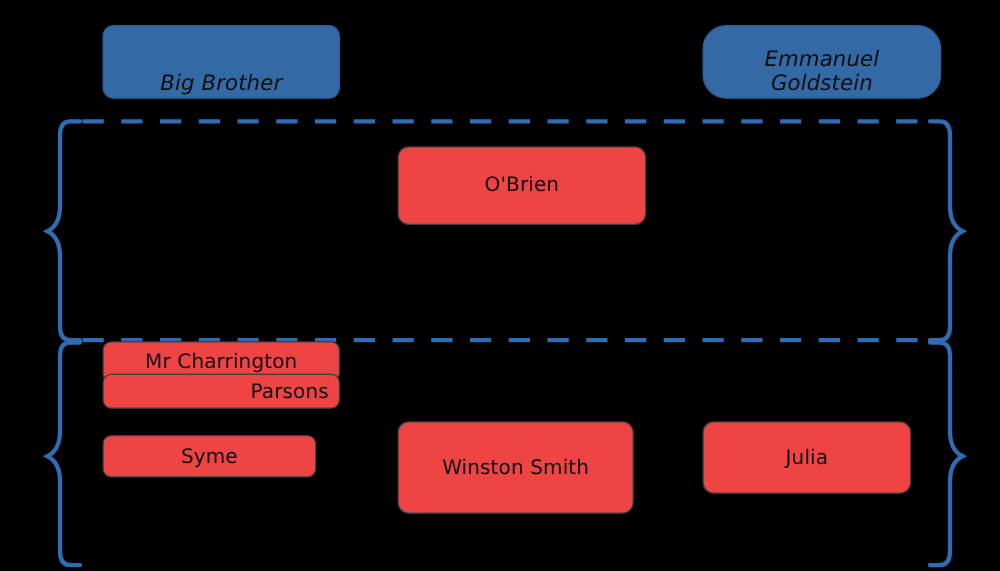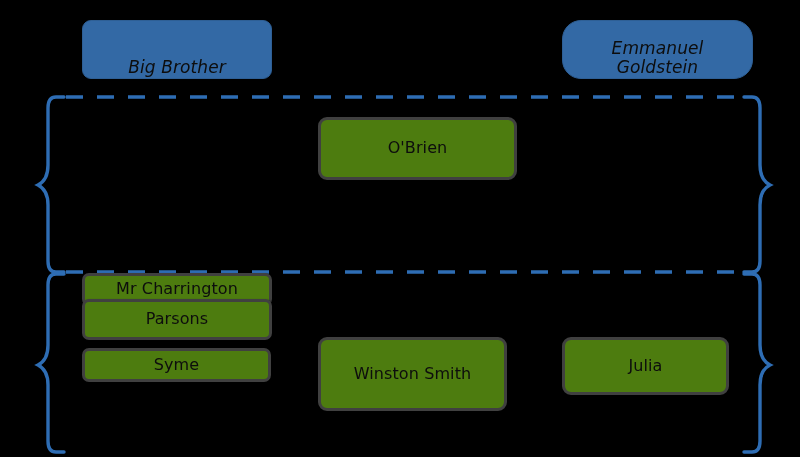--- a/index.html
+++ b/index.html
@@ -40,22 +40,22 @@
     box-shadow: 1px 1px 2px rgba(0,0,0,0.55);
   }
   .node.dark {
     background: #3369A5;
     border: 1px solid #2E5F95;
     font-style: italic;
     font-size: 17px;
     align-items: flex-end;
   }
   .node.light {
-    background: #4d7c0f;
-    border: 3px solid #404040;
+    background: #ef4444;
+    border: 1px solid #404040;
     font-size: 16px;
   }
   .node.slim {
     border-radius: 7px;
   }
   .node-label {
     display: block;
     padding: 0 8px;
     white-space: pre-line;
   }
@@ -125,25 +125,25 @@
   </div>
 
   <div class="node light" style="left:318px; top:117px; width:199px; height:63px;">
     <span class="node-label">O'Brien</span>
   </div>
 
   <div class="node light slim" style="left:82px; top:233px; width:190px; height:33px;margin-top:40px;">
     <span class="node-label">Mr Charrington</span>
   </div>
 
-  <div class="node light slim" style="left:82px; top:299px; width:190px; height:41px;">
+  <div class="node light slim" style="left:82px; top:299px; width:190px; height:28px;justify-content:flex-end;">
     <span class="node-label">Parsons</span>
   </div>
 
-  <div class="node light slim" style="left:82px; top:348px; width:189px; height:34px;">
+  <div class="node light slim" style="left:82px; top:348px; width:171px; height:34px;">
     <span class="node-label">Syme</span>
   </div>
 
 
   <div class="node light" style="left:318px; top:337px; width:189px; height:74px;">
     <span class="node-label">Winston Smith</span>
   </div>
 
   <div class="node light" style="left:562px; top:337px; width:167px; height:58px;">
     <span class="node-label">Julia</span>

